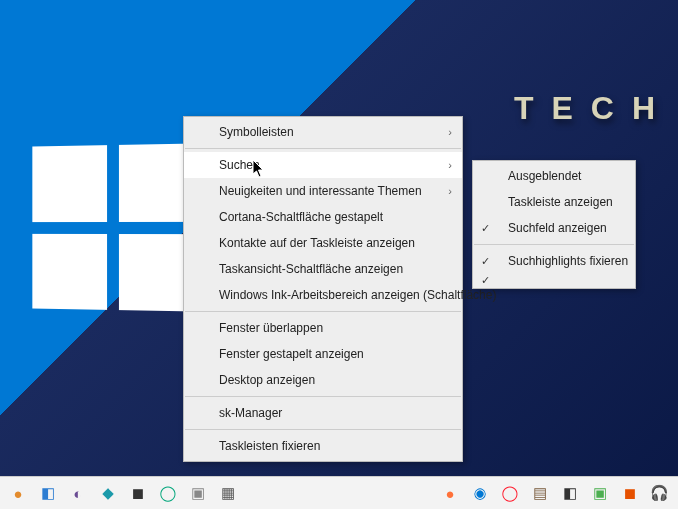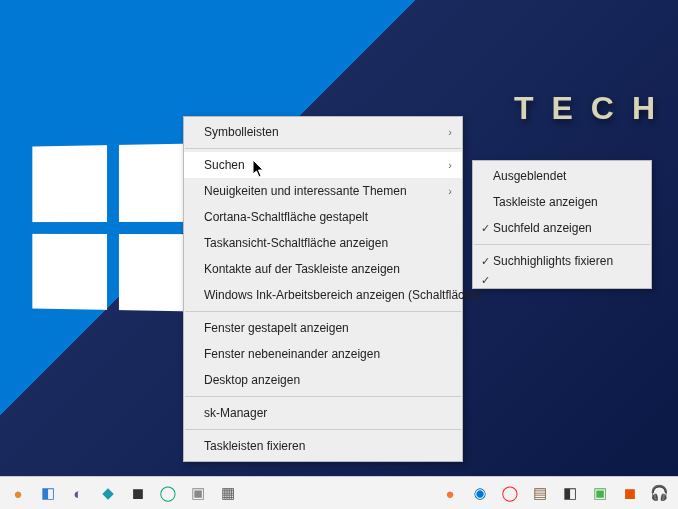--- a/index.html
+++ b/index.html
@@ -23,24 +23,24 @@
   color: #d8d4b8; text-shadow: 2px 4px 6px rgba(0,0,0,.5);
   font-family: Arial, sans-serif;
 }
 
 .context-menu {
   position: absolute; background: #eeeeee; border: 1px solid #bbb;
   box-shadow: 2px 2px 6px rgba(0,0,0,.3);
   font-size: 12px; color: #222; padding: 2px 0;
 }
 .menu-main { left: 183px; top: 116px; width: 280px; }
-.menu-sub  { left: 472px; top: 160px; width: 180px; }
+.menu-sub  { left: 472px; top: 160px; width: 164px; }
 
 .menu-item {
-  padding: 6px 28px 6px 20px; position: relative;
+  padding: 6px 28px 6px 35px; position: relative;
   display: flex; align-items: center; white-space: nowrap;
 }
 .menu-item.hover { background: #fff; }
 .menu-sep { height: 1px; background: #ccc; margin: 3px 1px; }
 .chev { position: absolute; right: 10px; font-size: 11px; color: #666; }
 .check { position: absolute; left: 8px; font-size: 11px; color: #333; }
 
 .cursor {
   position: absolute; left: 253px; top: 160px; font-size: 14px; color: #000;
   pointer-events: none; z-index: 50;
@@ -81,34 +81,34 @@
     <span class="chev">›</span>
   </div>
   <div class="menu-item">
     <span>Neuigkeiten und interessante Themen</span>
     <span class="chev">›</span>
   </div>
   <div class="menu-item">
     <span>Cortana-Schaltfläche gestapelt</span>
   </div>
   <div class="menu-item">
-    <span>Taskansicht-Schaltfläche anzeigen</span>
+    <span>Kontakte auf der Taskleiste anzeigen</span>
   </div>
   <div class="menu-item">
-    <span>Kontakte auf der Taskleiste anzeigen</span>
+    <span>Taskansicht-Schaltfläche anzeigen</span>
   </div>
   <div class="menu-item">
     <span>Windows Ink-Arbeitsbereich anzeigen (Schaltfläche)</span>
   </div>
   <div class="menu-sep"></div>
   <div class="menu-item">
-    <span>Fenster gestapelt anzeigen</span>
+    <span>Fenster überlappen</span>
   </div>
   <div class="menu-item">
-    <span>Fenster nebeneinander anzeigen</span>
+    <span>Fenster gestapelt anzeigen</span>
   </div>
   <div class="menu-item">
     <span>Desktop anzeigen</span>
   </div>
   <div class="menu-sep"></div>
   <div class="menu-item">
     <span>sk-Manager</span>
   </div>
   <div class="menu-sep"></div>
   <div class="menu-item">

